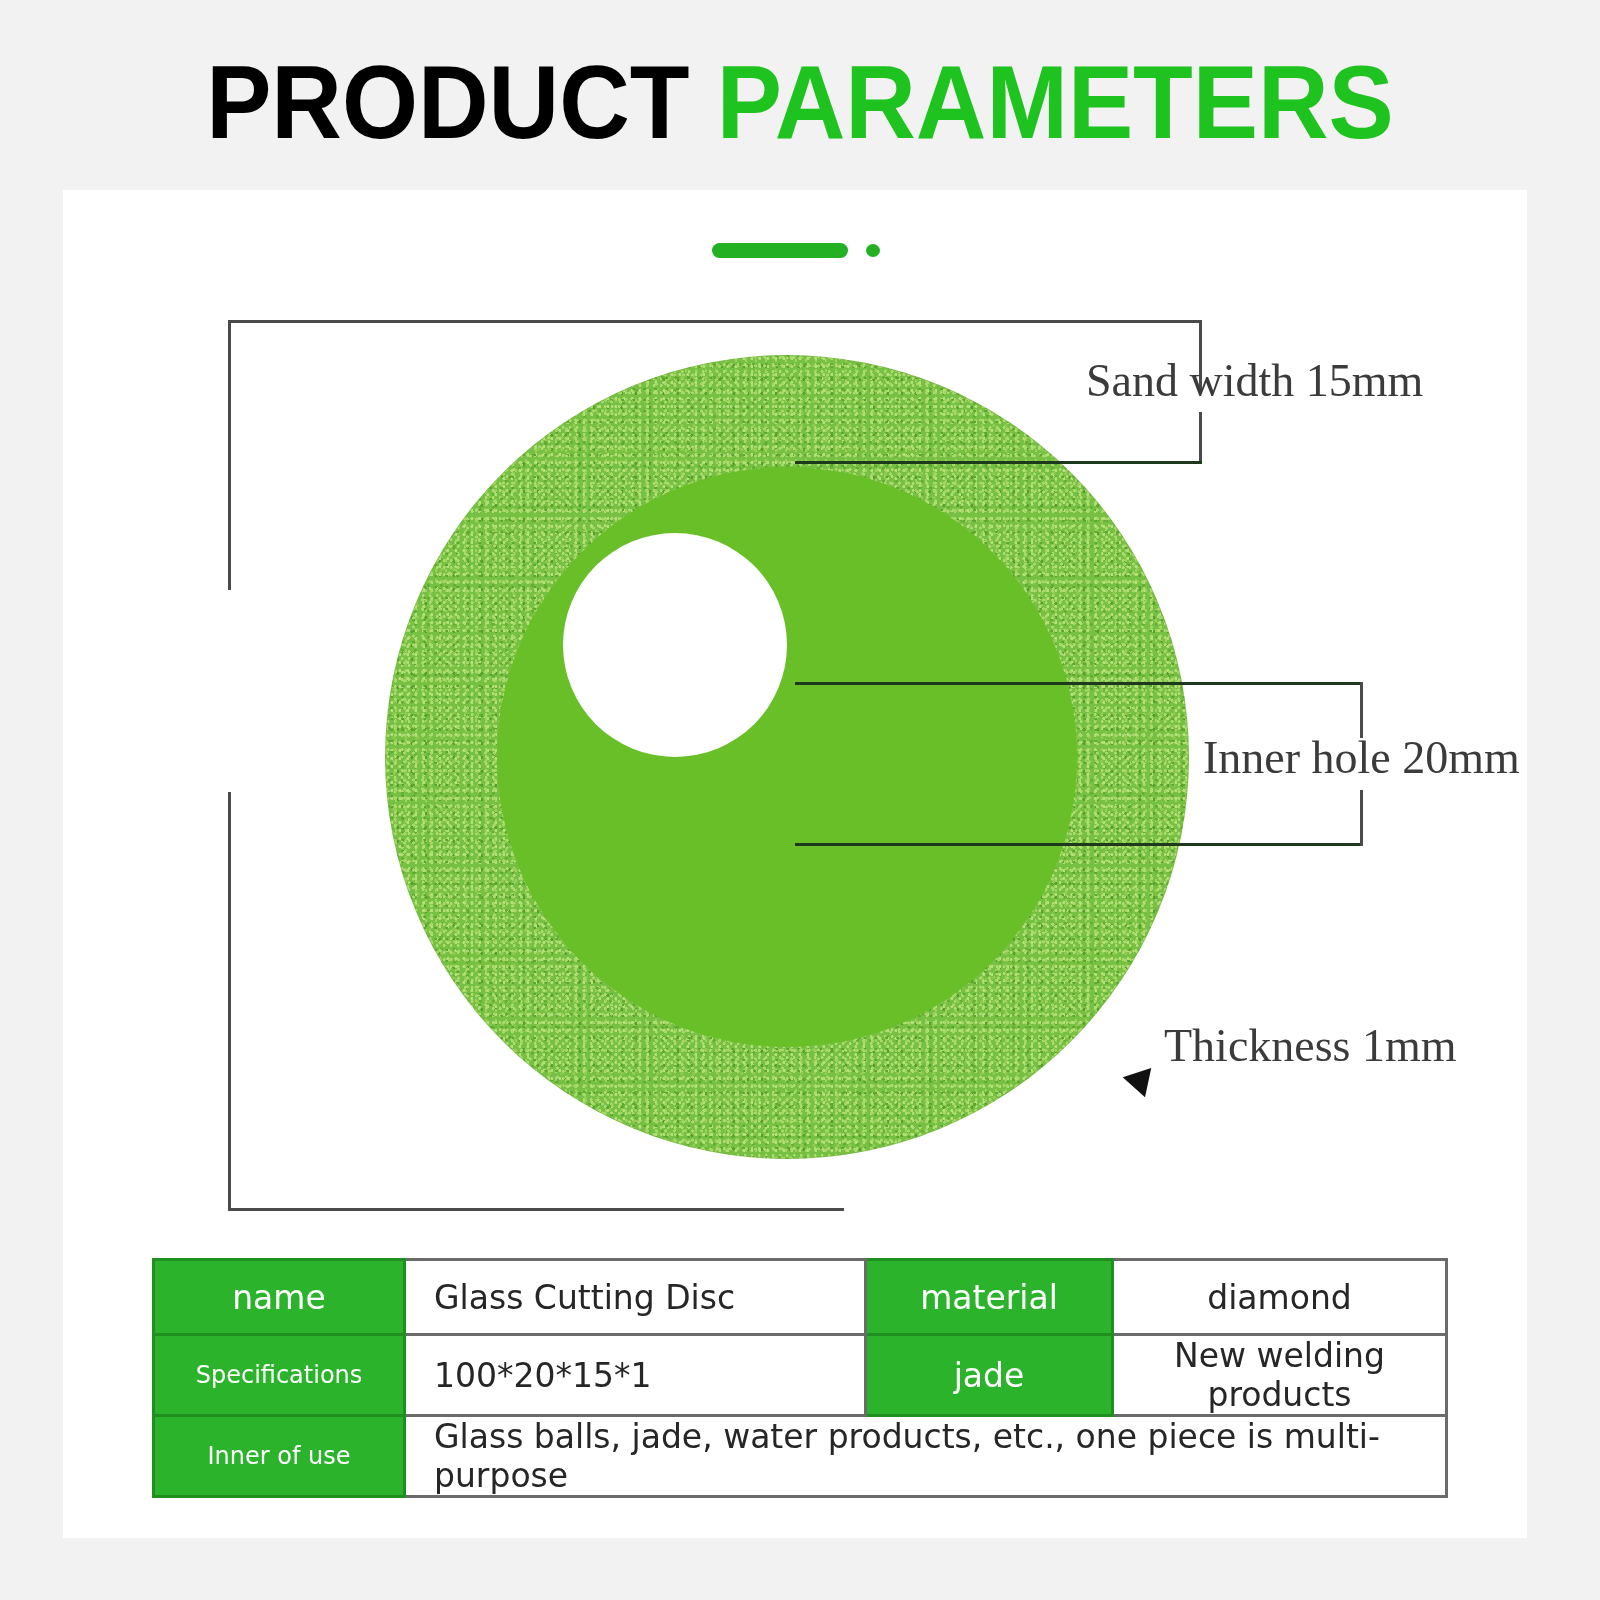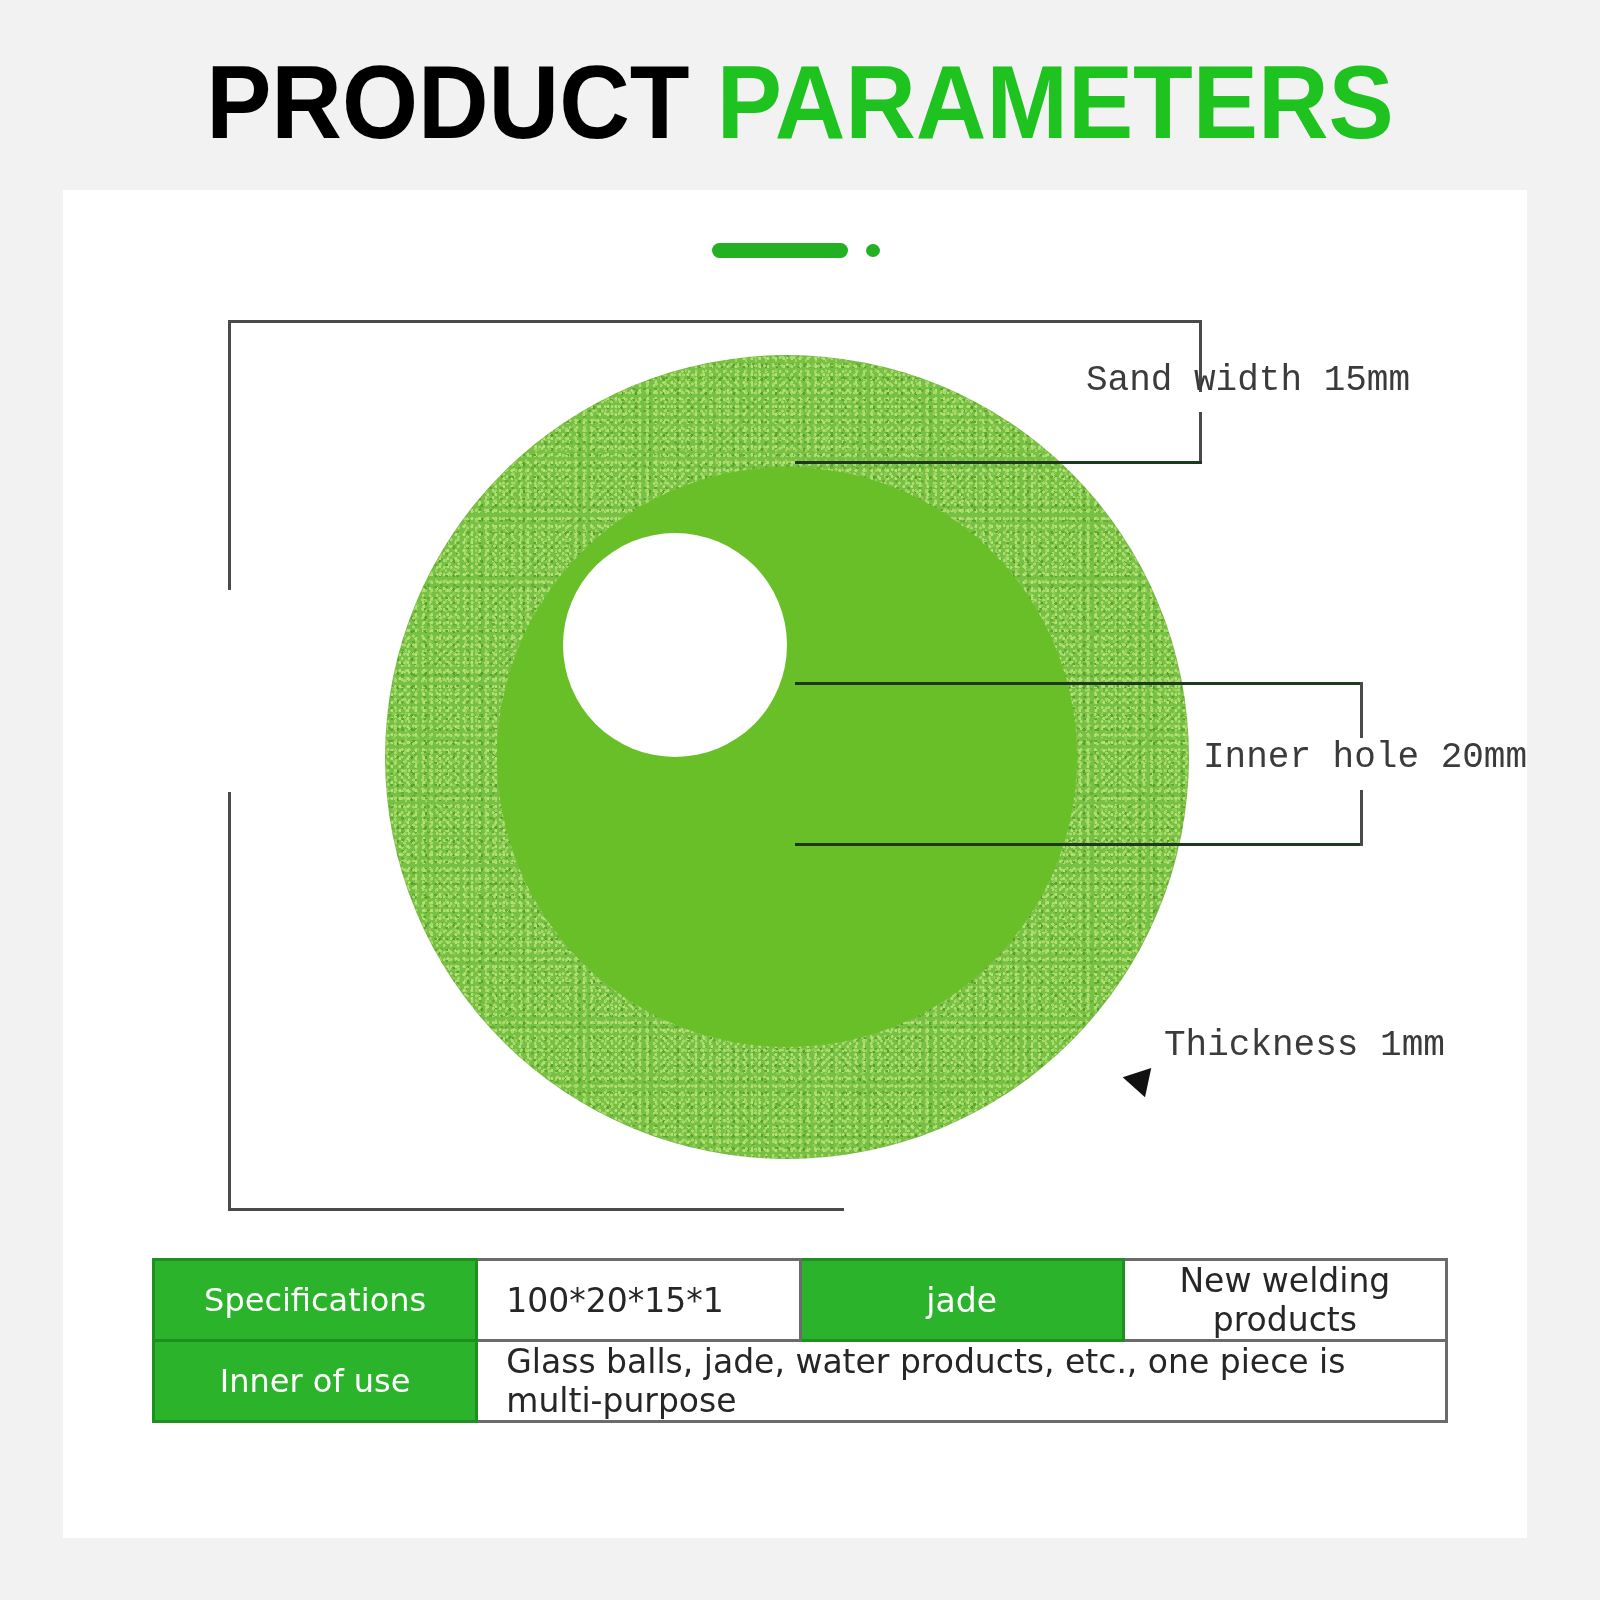--- a/index.html
+++ b/index.html
@@ -132,23 +132,23 @@
     margin-left: -112px;
     margin-top: -112px;
     border-radius: 50%;
     background: #ffffff;
   }
 
   
   .label {
     position: absolute;
     color: #3b3b3b;
-    font-family: Liberation Mono, monospace;
+    font-family: Liberation Serif, serif;
     font-weight: 400;
-    font-size: 36px;
+    font-size: 46px;
     line-height: 46px;
     white-space: nowrap;
   }
 
   
   .arrow {
     position: absolute;
     width: 0;
     height: 0;
     border-left: 15px solid transparent;
@@ -176,21 +176,21 @@
     color: #262626;
     background: #ffffff;
     vertical-align: middle;
   }
   .spec-table td.key {
     background: #2bb42b;
     color: #ffffff;
     border-color: #1f8f1f;
     font-size: 33px;
   }
-  .spec-table td.key.small { font-size: 32px; margin-top: 19px; }
+  .spec-table td.key.small { font-size: 24px; margin-top: 19px; }
   .spec-table td.val-left { text-align: left; padding-left: 28px; }
 </style>
 </head>
 <body>
 
 <div class="title">
   <span>PRODUCT</span><span> </span><span class="word-b-wrap word-b">PARAMETERS</span>
 </div>
 
 <div class="panel"></div>
@@ -224,20 +224,26 @@
 
   <div class="arrow" style="left:1126px; top:1072px;"></div>
 
   <span class="label" style="left:1086px; top:358px;">Sand width 15mm</span>
   <span class="label" style="left:1203px; top:735px;">Inner hole 20mm</span>
   <span class="label" style="left:1164px; top:1023px;">Thickness 1mm</span>
 </div>
 
 <table class="spec-table">
   <tbody>
+    <tr>
+      <td class="key" style="width:228px;">name</td>
+      <td class="val-left" style="width:420px;">Glass Cutting Disc</td>
+      <td class="key" style="width:224px;">material</td>
+      <td>diamond</td>
+    </tr>
     <tr>
       <td class="key small">Specifications</td>
       <td class="val-left">100*20*15*1</td>
       <td class="key">jade</td>
       <td>New welding products</td>
     </tr>
     <tr>
       <td class="key small">Inner of use</td>
       <td class="val-left" colspan="3">Glass balls, jade, water products, etc., one piece is multi-purpose</td>
     </tr>

